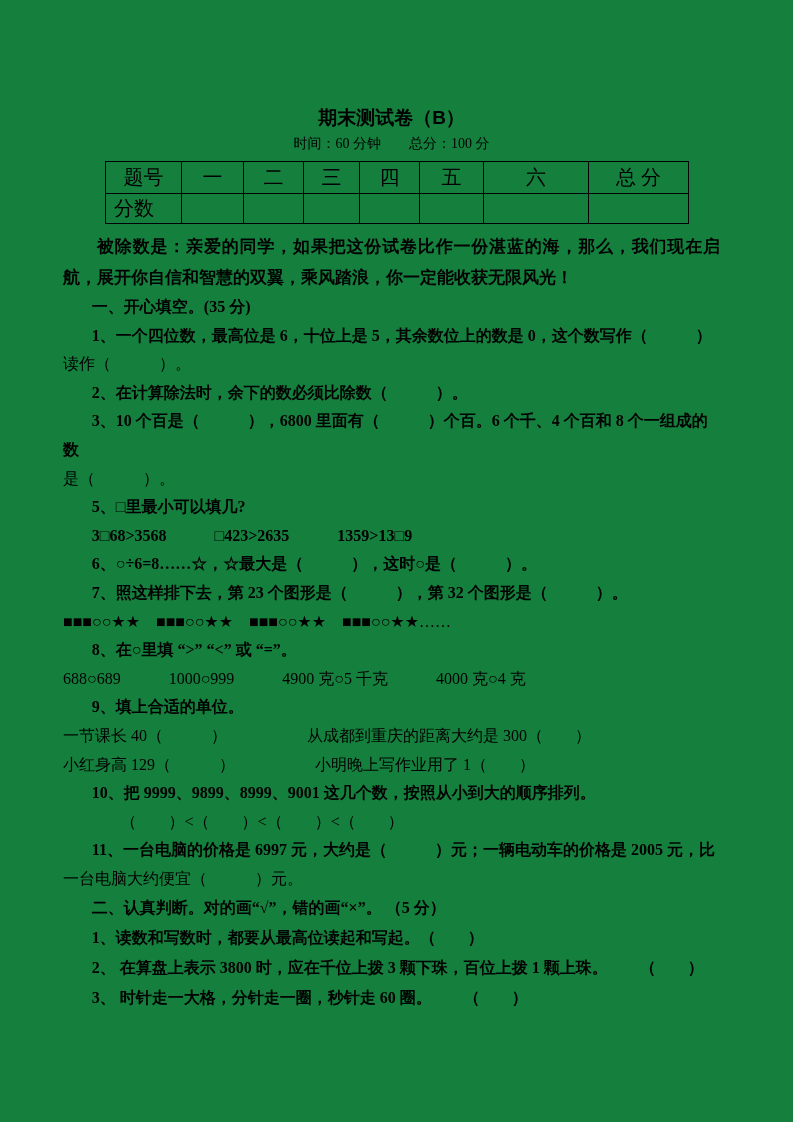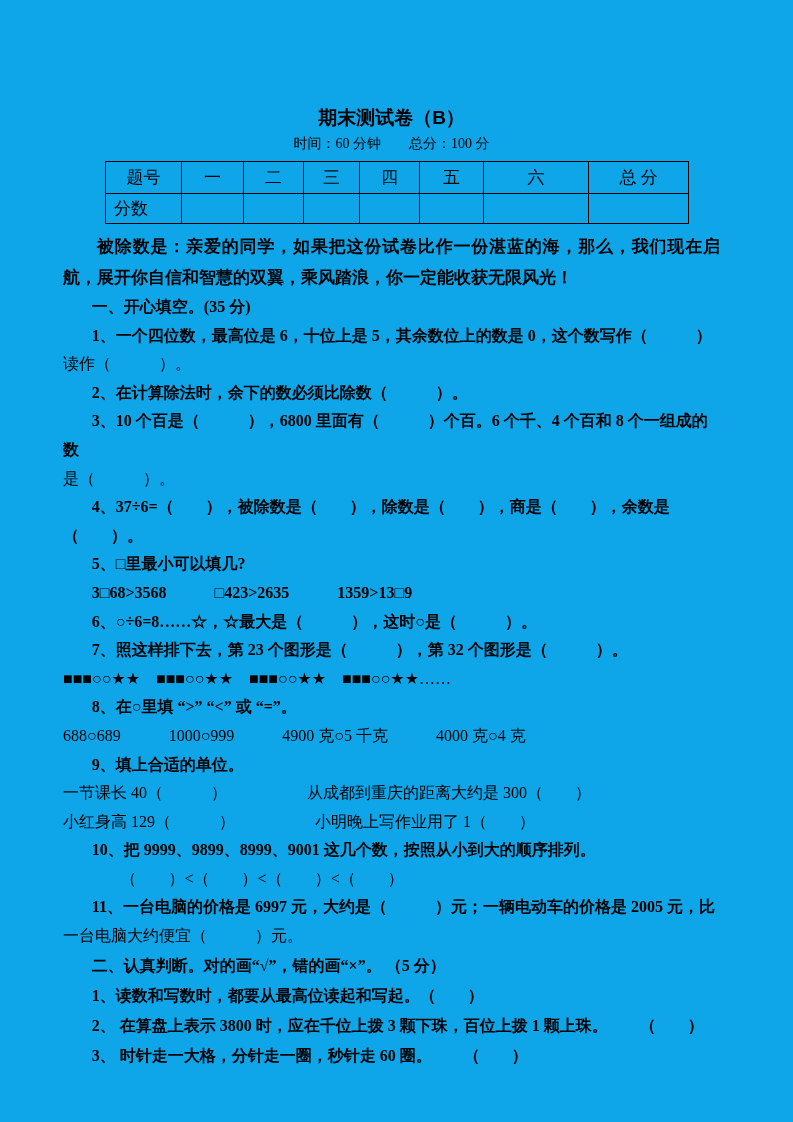--- a/index.html
+++ b/index.html
@@ -2,21 +2,21 @@
 <html><head>
 <meta charset="utf-8">
 <style>
   html, body { margin: 0; padding: 0; background: #ffffff; }
   .page {
     position: relative;
     width: 793px;
     height: 1122px;
     box-sizing: border-box;
     padding: 106px 73px 8px 63px;
-    background: #0ea5e9;
+    background: #15803d;
     color: #000000;
     font-family: "Liberation Serif", "DejaVu Serif", serif;
     font-size: 16px;
     overflow: hidden;
   }
   .title {
     text-align: center;
     font-family: "Liberation Sans", "DejaVu Sans", sans-serif;
     font-weight: bold;
     font-size: 19px;
@@ -31,21 +31,21 @@
   }
   table.score {
     border-collapse: collapse;
     table-layout: fixed;
     width: 583px;
     margin-left: 42px;
   }
   table.score td {
     border: 1.6px solid #000;
     text-align: center;
-    font-size: 17px;
+    font-size: 20px;
     padding: 0;
     overflow: hidden;
   }
   table.score tr.r1 td { height: 31px; }
   table.score tr.r2 td { height: 29px; text-align: left; }
   table.score tr.r2 td.lbl { padding-left: 8px; }
   p.msg {
     margin: 7px 0 0 0;
     font-family: "Liberation Sans", "DejaVu Sans", sans-serif;
     font-weight: bold;
@@ -112,21 +112,20 @@
     </table>
 
   <p class="msg">被除数是：亲爱的同学，如果把这份试卷比作一份湛蓝的海，那么，我们现在启航，展开你自信和智慧的双翼，乘风踏浪，你一定能收获无限风光！</p>
 
   <p class="line indent">一、开心填空。(35 分)</p>
   <p class="line indent">1、一个四位数，最高位是 6，十位上是 5，其余数位上的数是 0，这个数写作（　　　）</p>
   <p class="line flush">读作（　　　）。</p>
   <p class="line indent">2、在计算除法时，余下的数必须比除数（　　　）。</p>
   <p class="line indent">3、10 个百是（　　　），6800 里面有（　　　）个百。6 个千、4 个百和 8 个一组成的数</p>
   <p class="line flush">是（　　　）。</p>
-  <p class="line indent">4、37÷6=（　　），被除数是（　　），除数是（　　），商是（　　），余数是（　　）。</p>
   <p class="line indent">5、□里最小可以填几?</p>
   <p class="line indent">3□68&gt;3568　　　□423&gt;2635　　　1359&gt;13□9</p>
   <p class="line indent">6、○÷6=8……☆，☆最大是（　　　），这时○是（　　　）。</p>
   <p class="line indent">7、照这样排下去，第 23 个图形是（　　　），第 32 个图形是（　　　）。</p>
   <p class="line flush">■■■○○★★　■■■○○★★　■■■○○★★　■■■○○★★……</p>
   <p class="line indent">8、在○里填 “&gt;” “&lt;” 或 “=”。</p>
   <p class="line flush">688○689　　　1000○999　　　4900 克○5 千克　　　4000 克○4 克</p>
   <p class="line indent">9、填上合适的单位。</p>
   <p class="line flush">一节课长 40（　　　）　　　　　从成都到重庆的距离大约是 300（　　）</p>
   <p class="line flush">小红身高 129（　　　）　　　　　小明晚上写作业用了 1（　　）</p>

